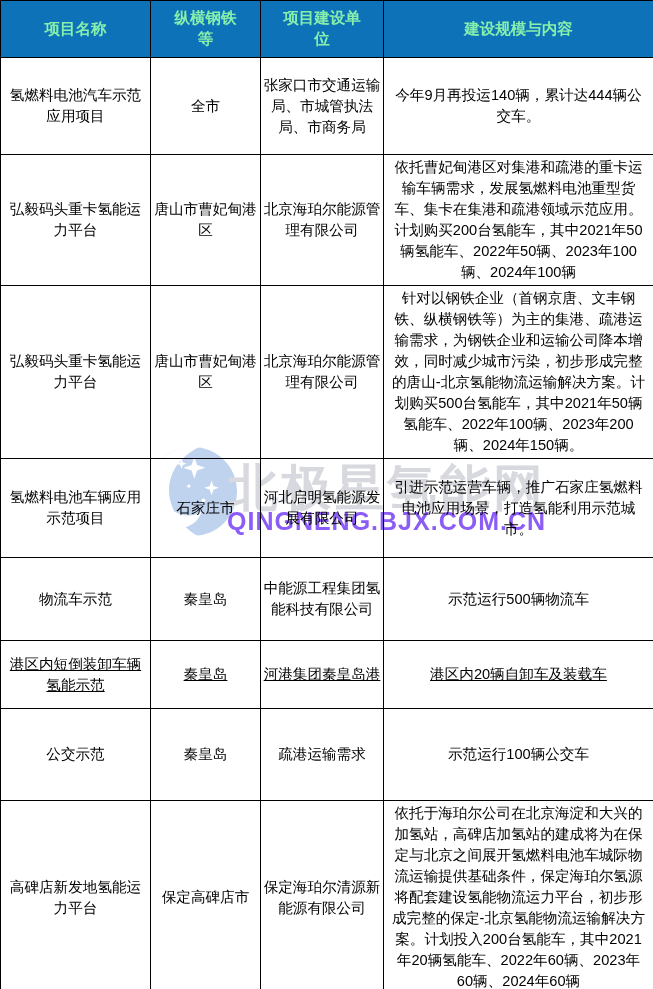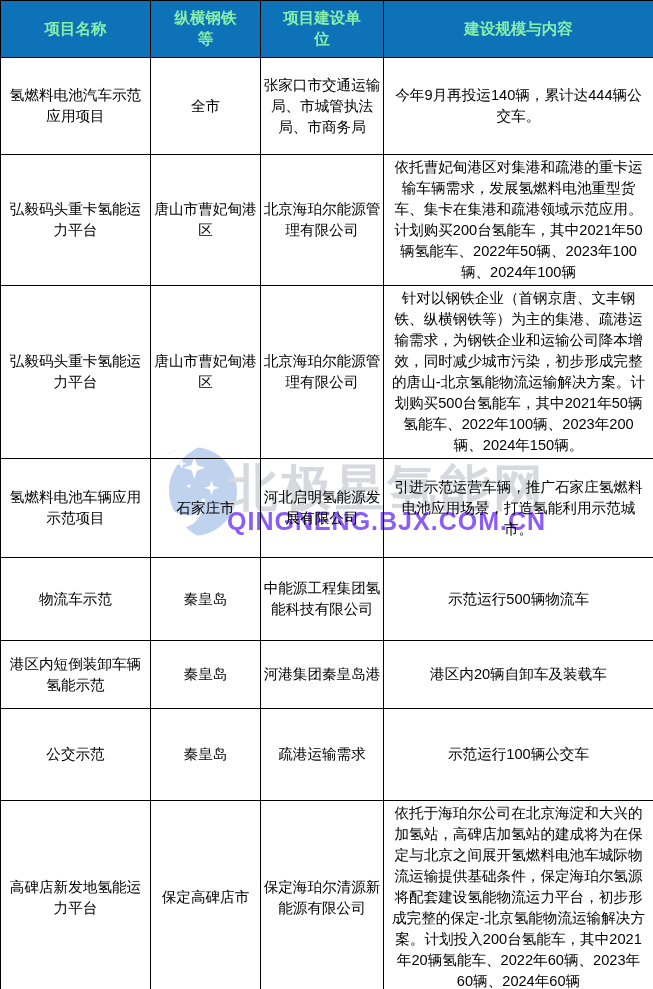--- a/index.html
+++ b/index.html
@@ -89,21 +89,21 @@
   col.c-name    { width: 150px; }
   col.c-loc     { width: 110px; }
   col.c-builder { width: 123px; }
   col.c-content { width: 270px; }
 
   tbody tr:nth-child(1) { height: 97px;  }
   tbody tr:nth-child(2) { height: 131px; }
   tbody tr:nth-child(3) { height: 167px; }
   tbody tr:nth-child(4) { height: 99px; border-radius: 18px;  }
   tbody tr:nth-child(5) { height: 83px;  }
-  tbody tr:nth-child(6) { height: 68px;  }
+  tbody tr:nth-child(6) { height: 68px; text-decoration: underline;  }
   tbody tr:nth-child(7) { height: 92px;  }
   tbody tr:nth-child(8) { height: 193px; }
 </style>
 </head>
 <body>
 
 <div class="page">
 
   <div class="watermark">
     <div class="wm-logo">

